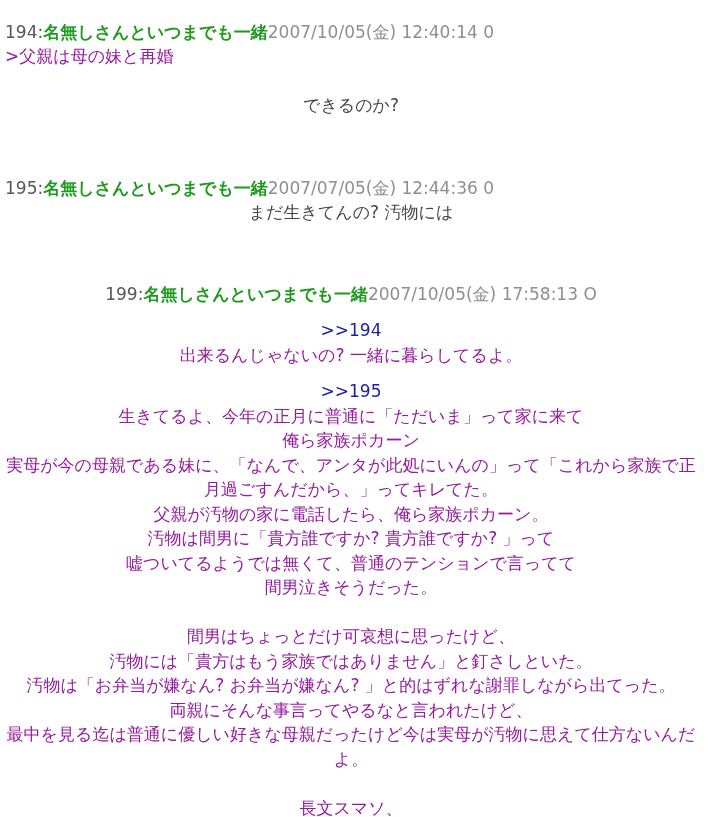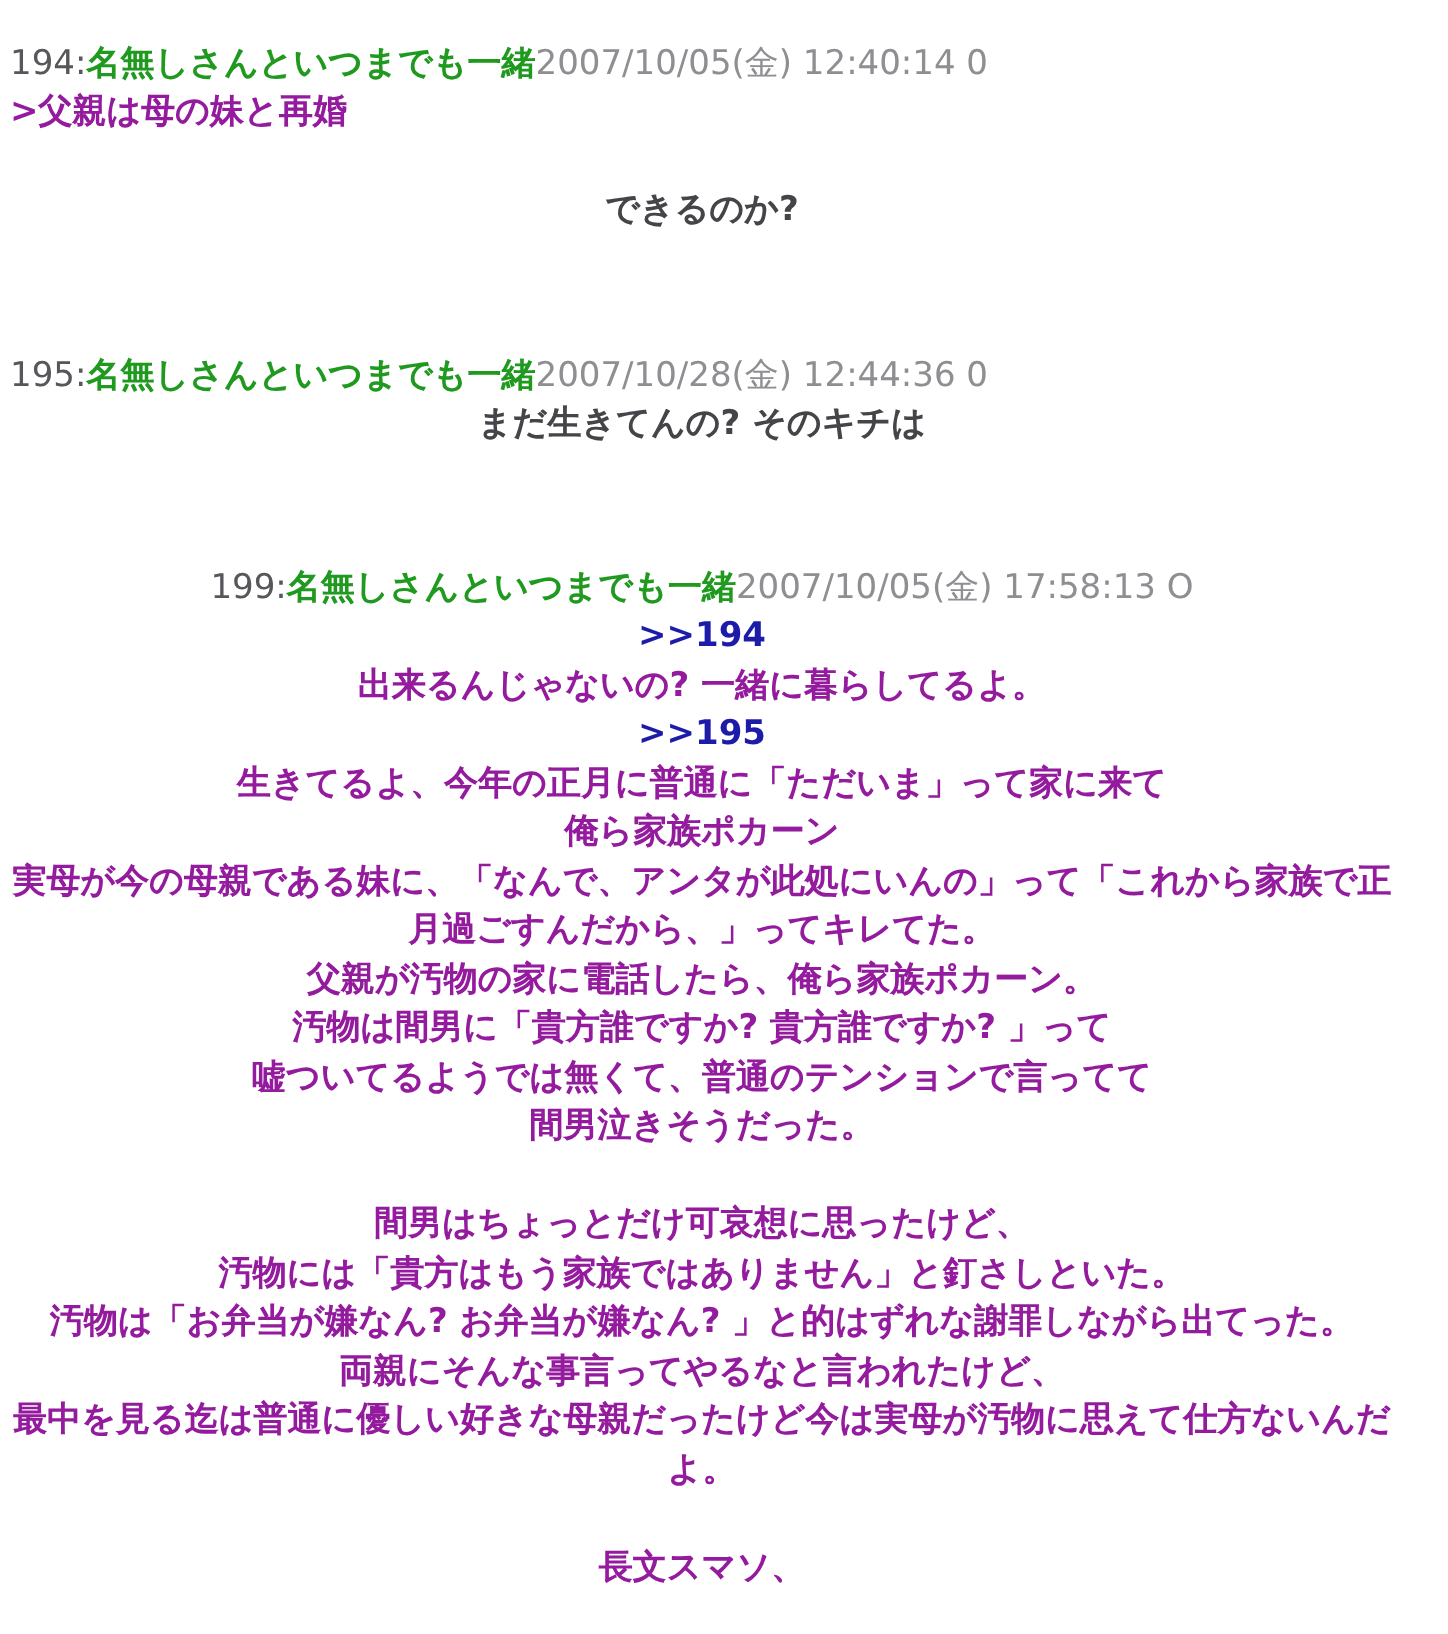--- a/index.html
+++ b/index.html
@@ -36,58 +36,59 @@
     font-weight: 700;
     color: var(--author-green, #1f9a1f);
   }
   .post-date {
     font-weight: 400;
     color: var(--date-gray, #8e8e93);
   }
   .post-body {
     font-size: 17px;
     line-height: 24.5px;
-    font-weight: 700;
+    font-weight: 400;
     word-break: normal;
     overflow-wrap: break-word;
   }
   .line {
     min-height: 24.5px;
   }
   .line.quote {
     color: var(--body-purple, #941a9e);
   }
   .line.plain {
     color: var(--plain-dark, #454549);
     text-align: center;
   }
   a.line.anchor {
     display: block;
     color: var(--anchor-blue, #1c1ca8);
     text-decoration: none;
     cursor: pointer;
+    margin-top: 12px;
   }
 </style>
 </head>
 <body style="background: rgb(255, 255, 255);">
 
 <main class="thread">
   <article class="post">
     <div class="post-header"><span class="post-number">194</span><span class="post-number-separator">:</span><span class="post-author">名無しさんといつまでも一緒</span><span class="post-date">2007/10/05(金) 12:40:14 0</span></div>
     <div class="post-body">
         <div class="line quote">&gt;父親は母の妹と再婚</div>
         <div class="line blank">&nbsp;</div>
         <div class="line plain">できるのか?</div>
       </div>
   </article>
 
   <article class="post">
-    <div class="post-header"><span class="post-number">195</span><span class="post-number-separator">:</span><span class="post-author">名無しさんといつまでも一緒</span><span class="post-date">2007/10/28(金) 12:44:36 0</span></div>
+    <div class="post-header"><span class="post-number">195</span><span class="post-number-separator">:</span><span class="post-author">名無しさんといつまでも一緒</span><span class="post-date">2007/07/05(金) 12:44:36 0</span></div>
     <div class="post-body">
-        <div class="line plain">まだ生きてんの? そのキチは</div>
+        <div class="line plain">まだ生きてんの? 汚物には</div>
       </div>
   </article>
 
   <article class="post">
     <div class="post-header"><span class="post-number">199</span><span class="post-number-separator">:</span><span class="post-author">名無しさんといつまでも一緒</span><span class="post-date">2007/10/05(金) 17:58:13 O</span></div>
     <div class="post-body">
         <a class="line anchor">&gt;&gt;194</a>
         <div class="line quote">出来るんじゃないの? 一緒に暮らしてるよ。</div>
         <a class="line anchor">&gt;&gt;195</a>
         <div class="line quote">生きてるよ、今年の正月に普通に「ただいま」って家に来て</div>

